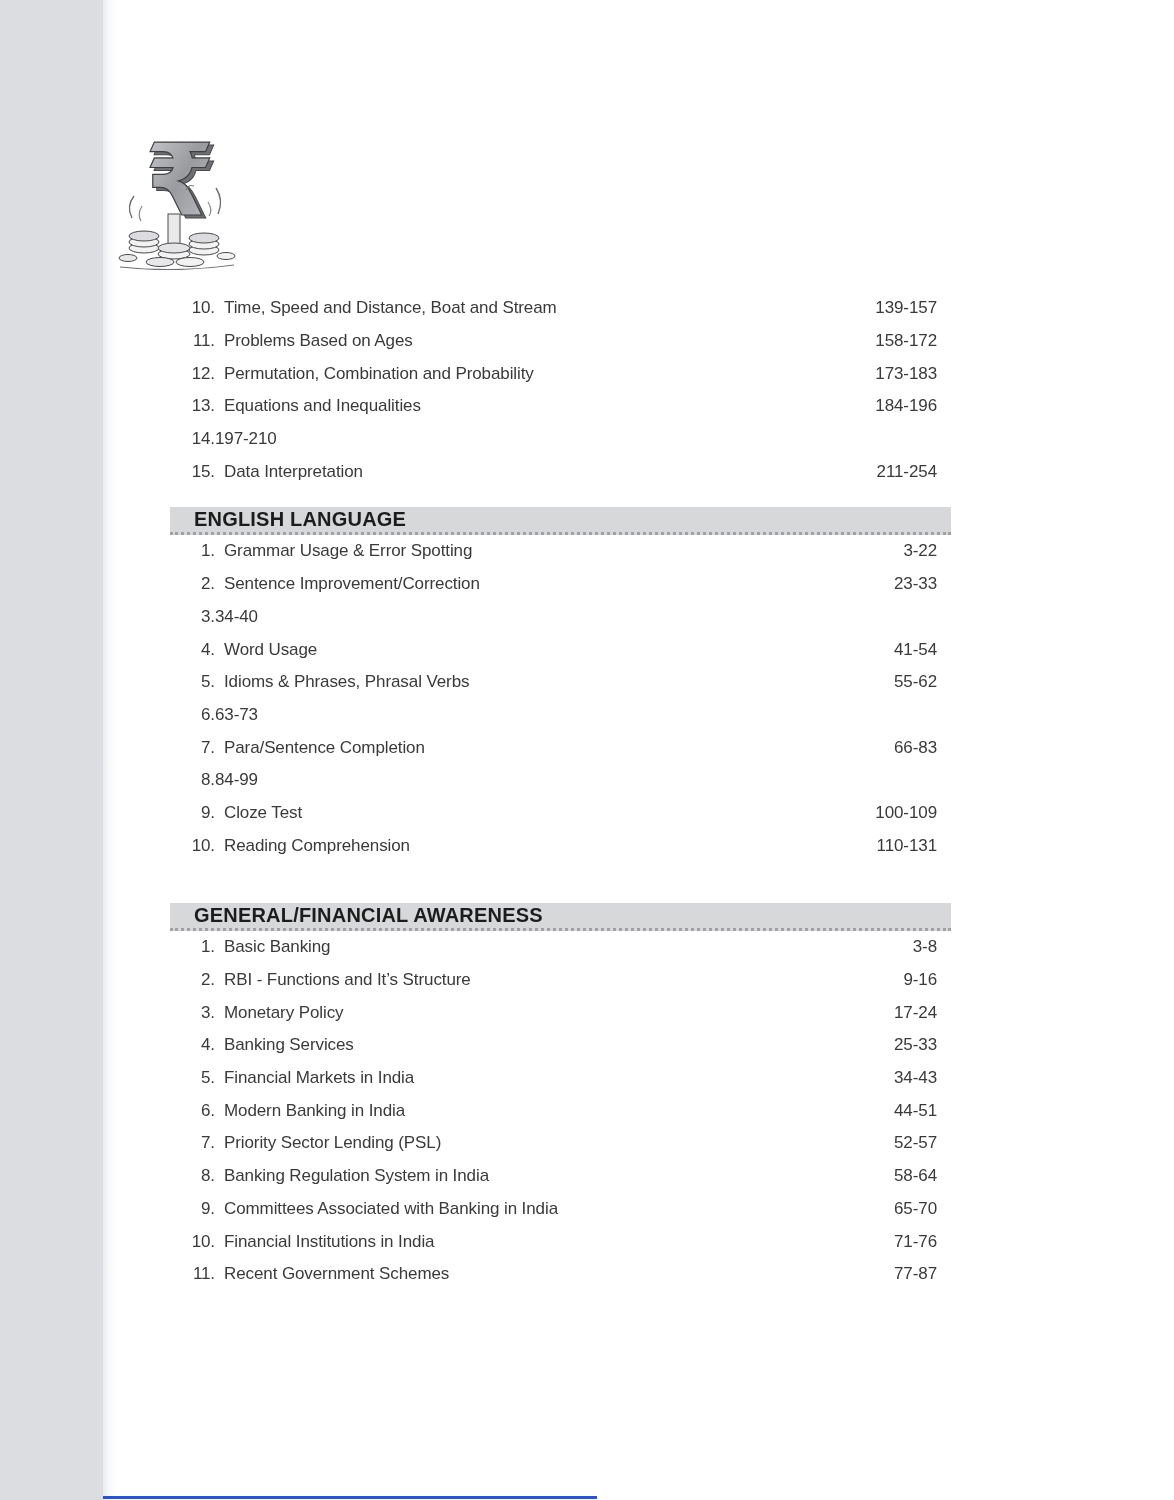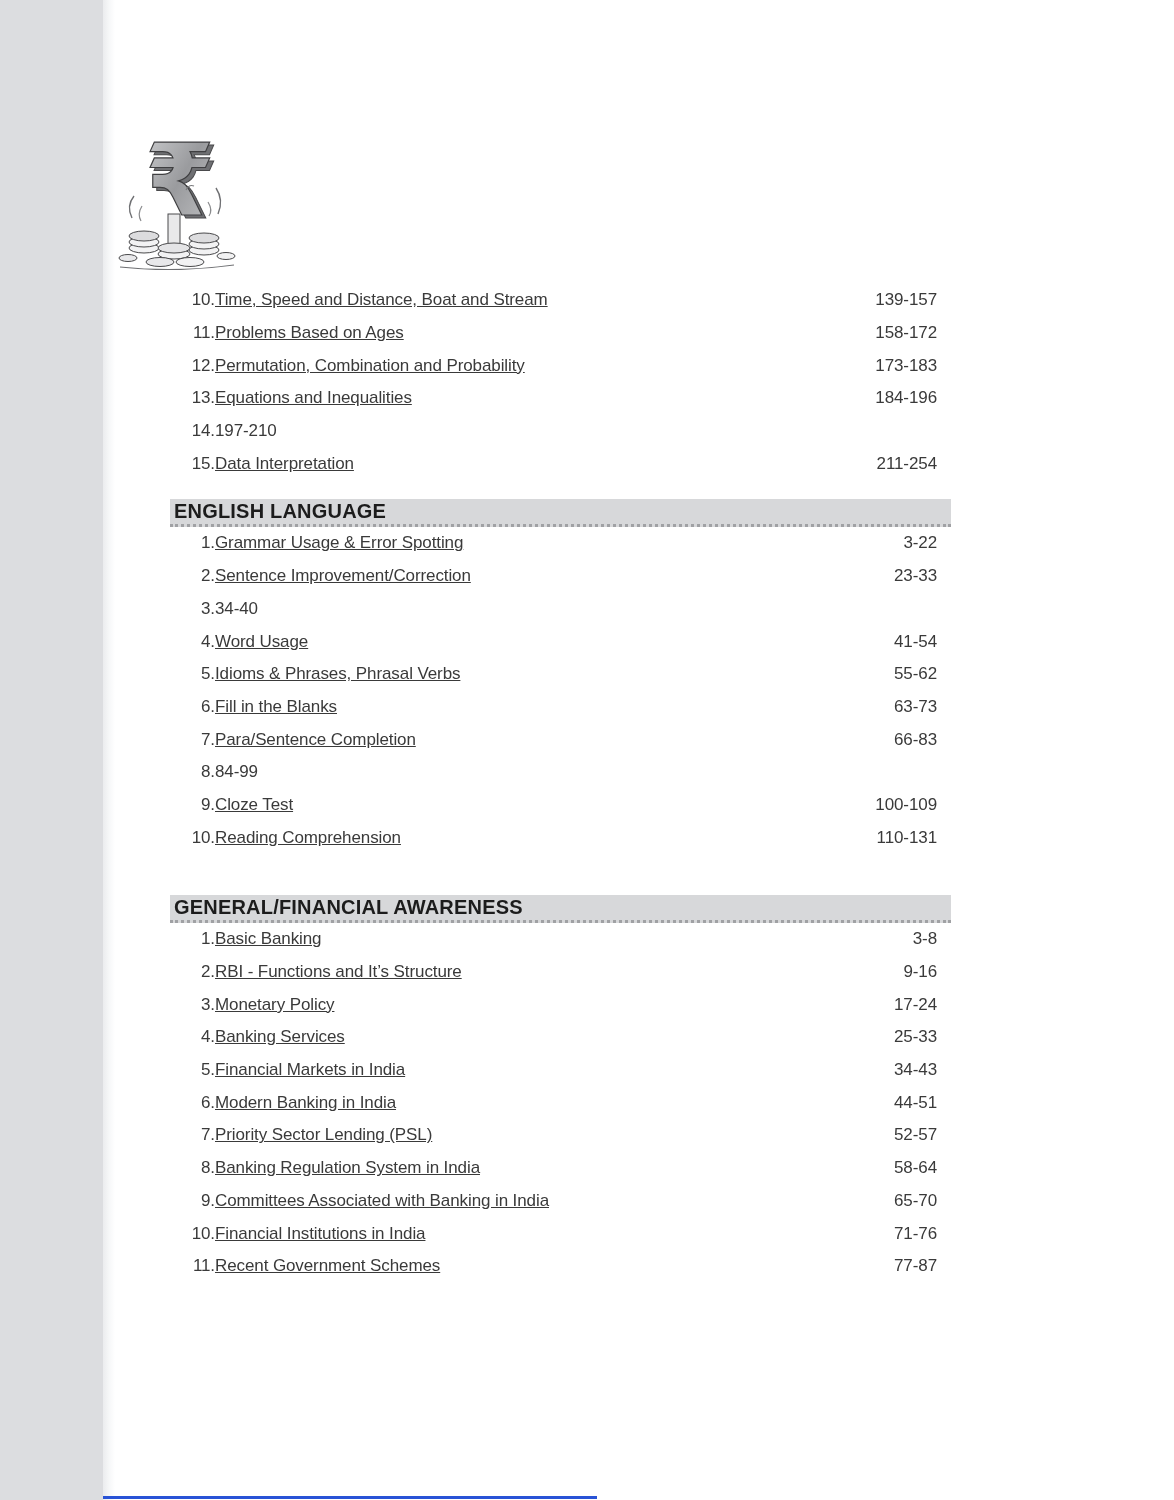--- a/index.html
+++ b/index.html
@@ -26,30 +26,30 @@
   }
   
   .rupee-art {
     position: absolute;
     left: 116px; top: 118px;
     width: 122px; height: 152px;
   }
   
   .content {
     position: absolute;
-    left: 170px; top: 284px;
+    left: 170px; top: 292px;
     width: 781px;
   }
   .sec-header {
     height: 28px;
     background: #d7d8da;
     border-bottom: 3px dotted #a0a1a4;
     display: flex;
     align-items: center;
-    padding-left: 4px;
+    padding-left: 24px;
     box-sizing: border-box;
     font-weight: bold;
     font-size: 20px;
     letter-spacing: 0.2px;
     color: #1c1c1c;
     text-align: right;
   }
   .section:nth-of-type(2) .sec-header { margin-top: 19px; }
   .section:nth-of-type(3) .sec-header { margin-top: 41px; }
   .toc-row {
@@ -62,23 +62,23 @@
     color: #3a3a3a;
     letter-spacing: -0.1px;
   }
   .toc-num {
     flex: none;
     width: 45px;
     text-align: right;
   }
   .toc-title {
     flex: 1;
+    margin-left: 9px;
     white-space: nowrap;
     overflow: hidden;
-    text-decoration: underline;
   }
   .toc-pages {
     flex: none;
     text-align: right;
   }
   .bottom-line {
     position: absolute;
     left: 103px;
     bottom: 1px;
     width: 494px;
@@ -187,21 +187,20 @@
           <span class="toc-title">Word Usage</span>
           <span class="toc-pages">41-54</span>
         </div>
         <div class="toc-row">
           <span class="toc-num">5.</span>
           <span class="toc-title">Idioms &amp; Phrases, Phrasal Verbs</span>
           <span class="toc-pages">55-62</span>
         </div>
         <div class="toc-row">
           <span class="toc-num">6.</span>
-          <span class="toc-title">Fill in the Blanks</span>
           <span class="toc-pages">63-73</span>
         </div>
         <div class="toc-row">
           <span class="toc-num">7.</span>
           <span class="toc-title">Para/Sentence Completion</span>
           <span class="toc-pages">66-83</span>
         </div>
         <div class="toc-row">
           <span class="toc-num">8.</span>
           <span class="toc-pages">84-99</span>

